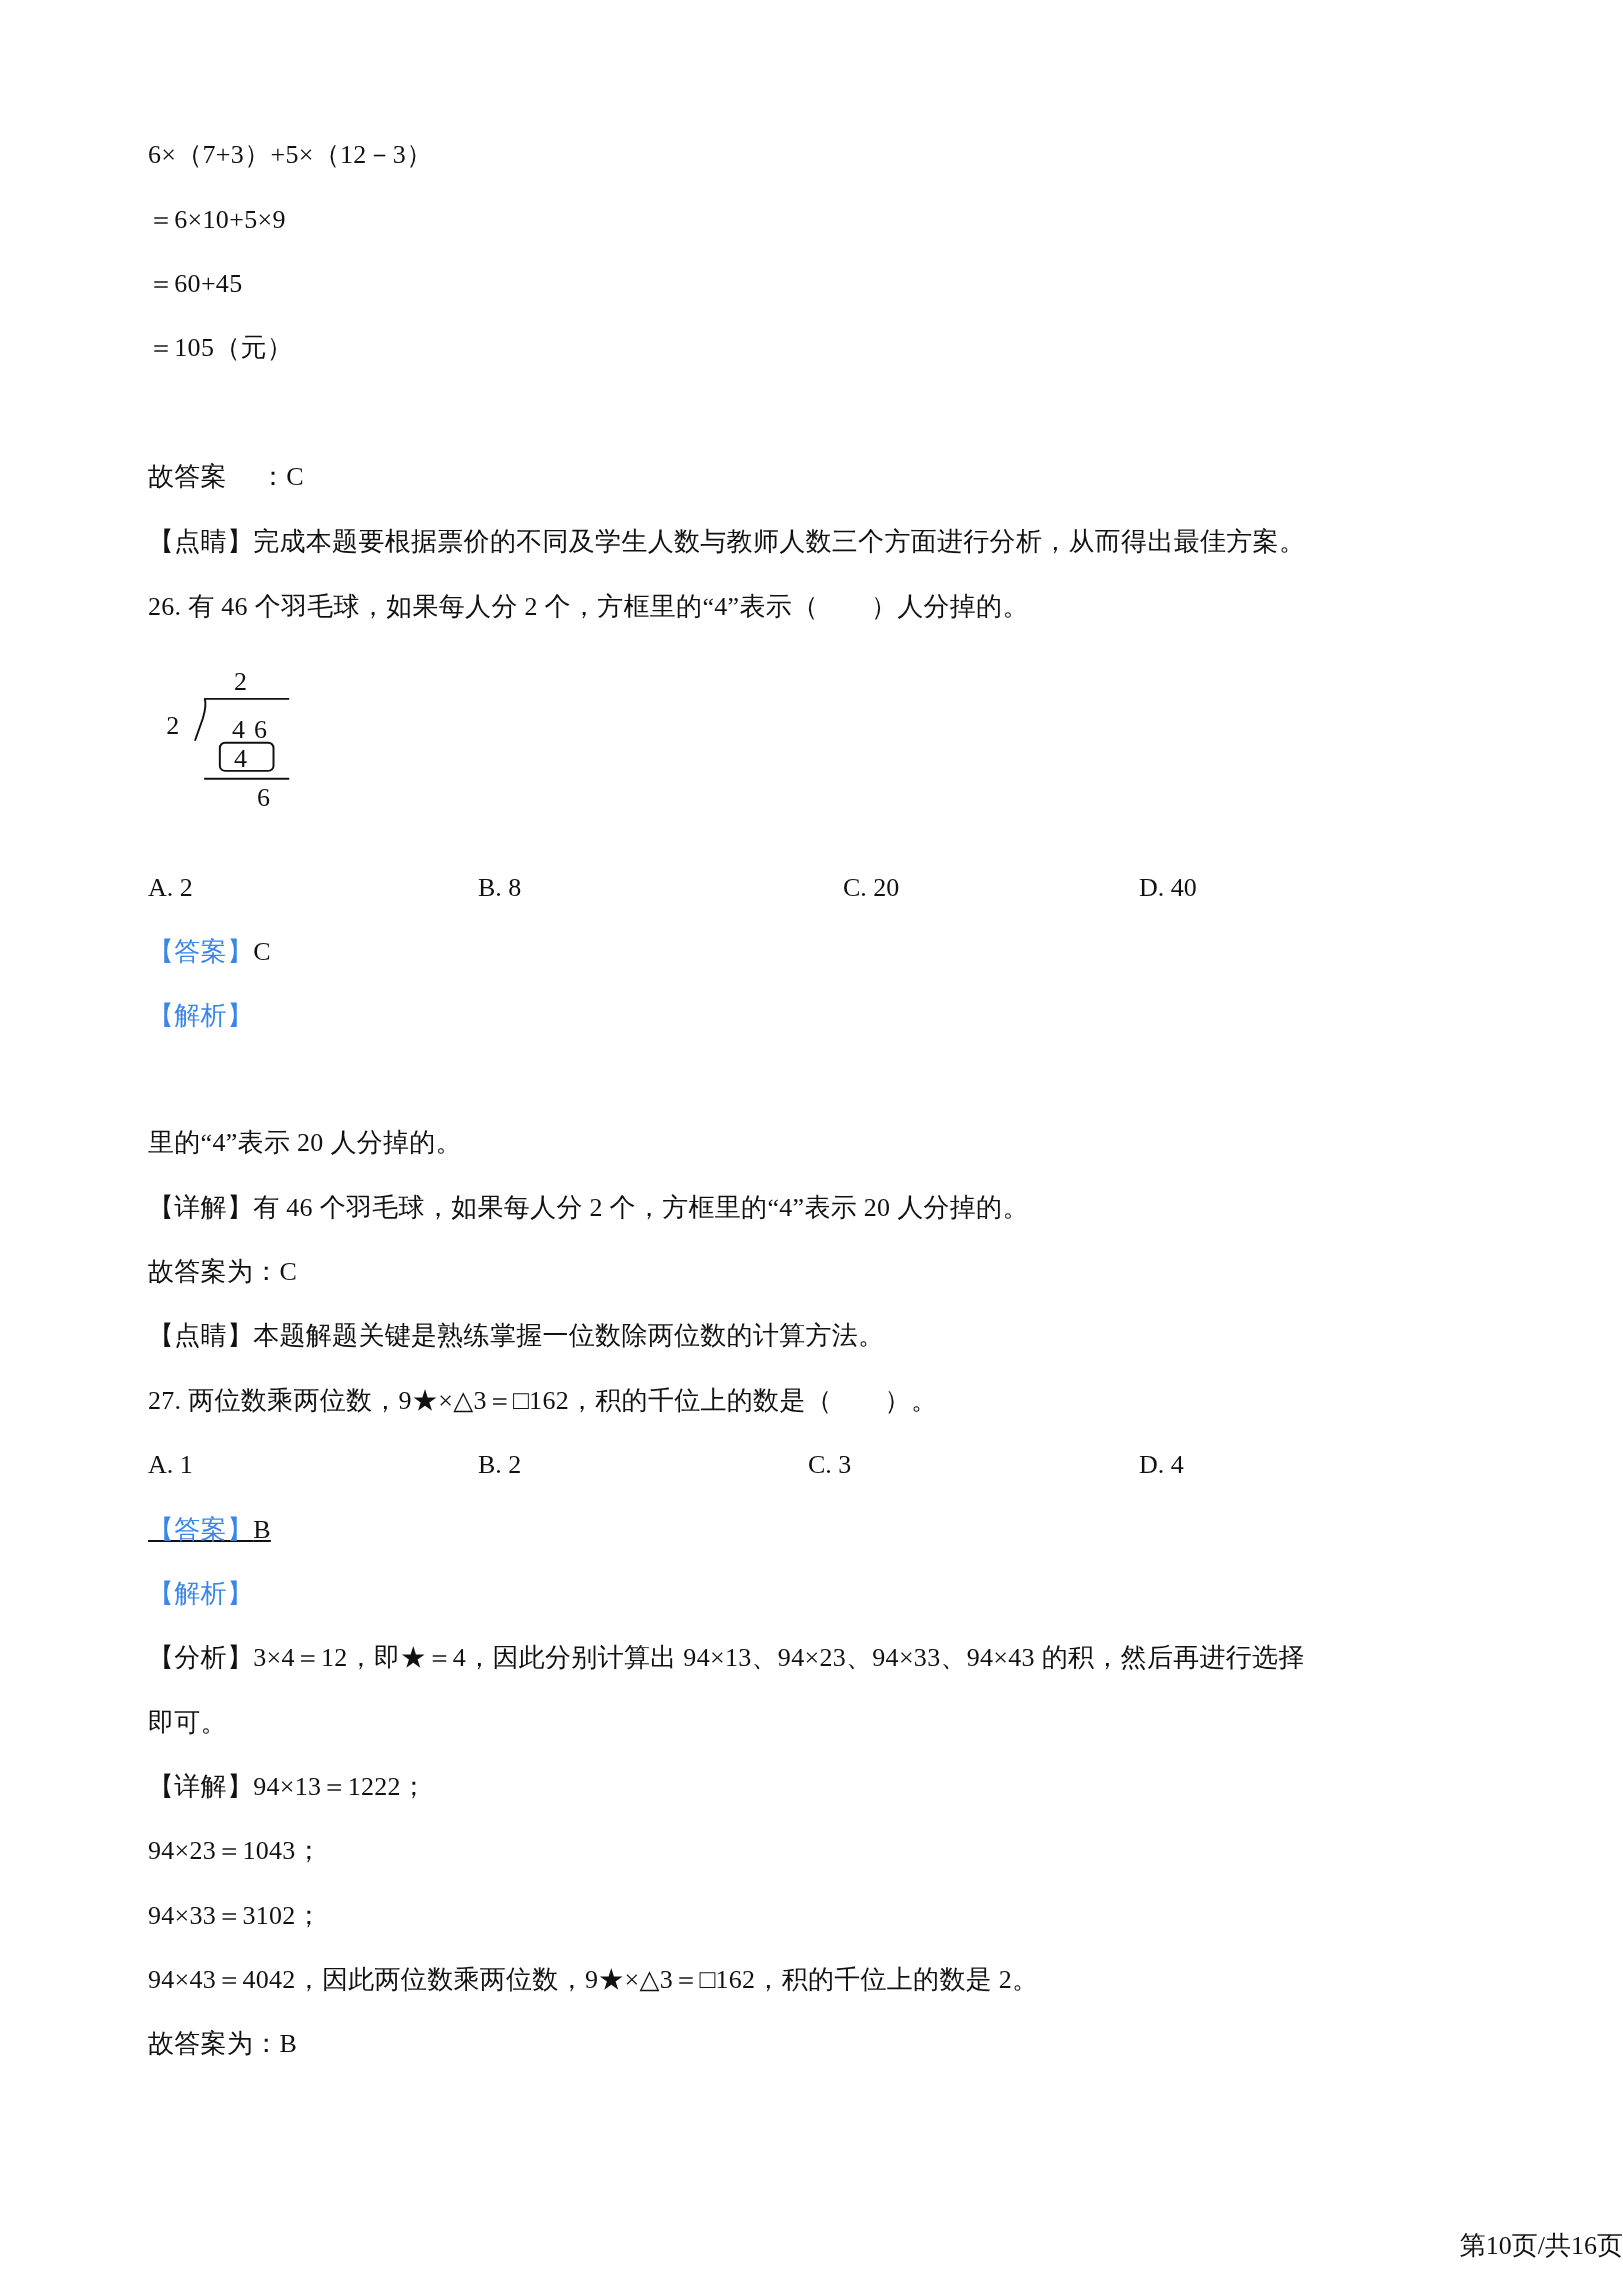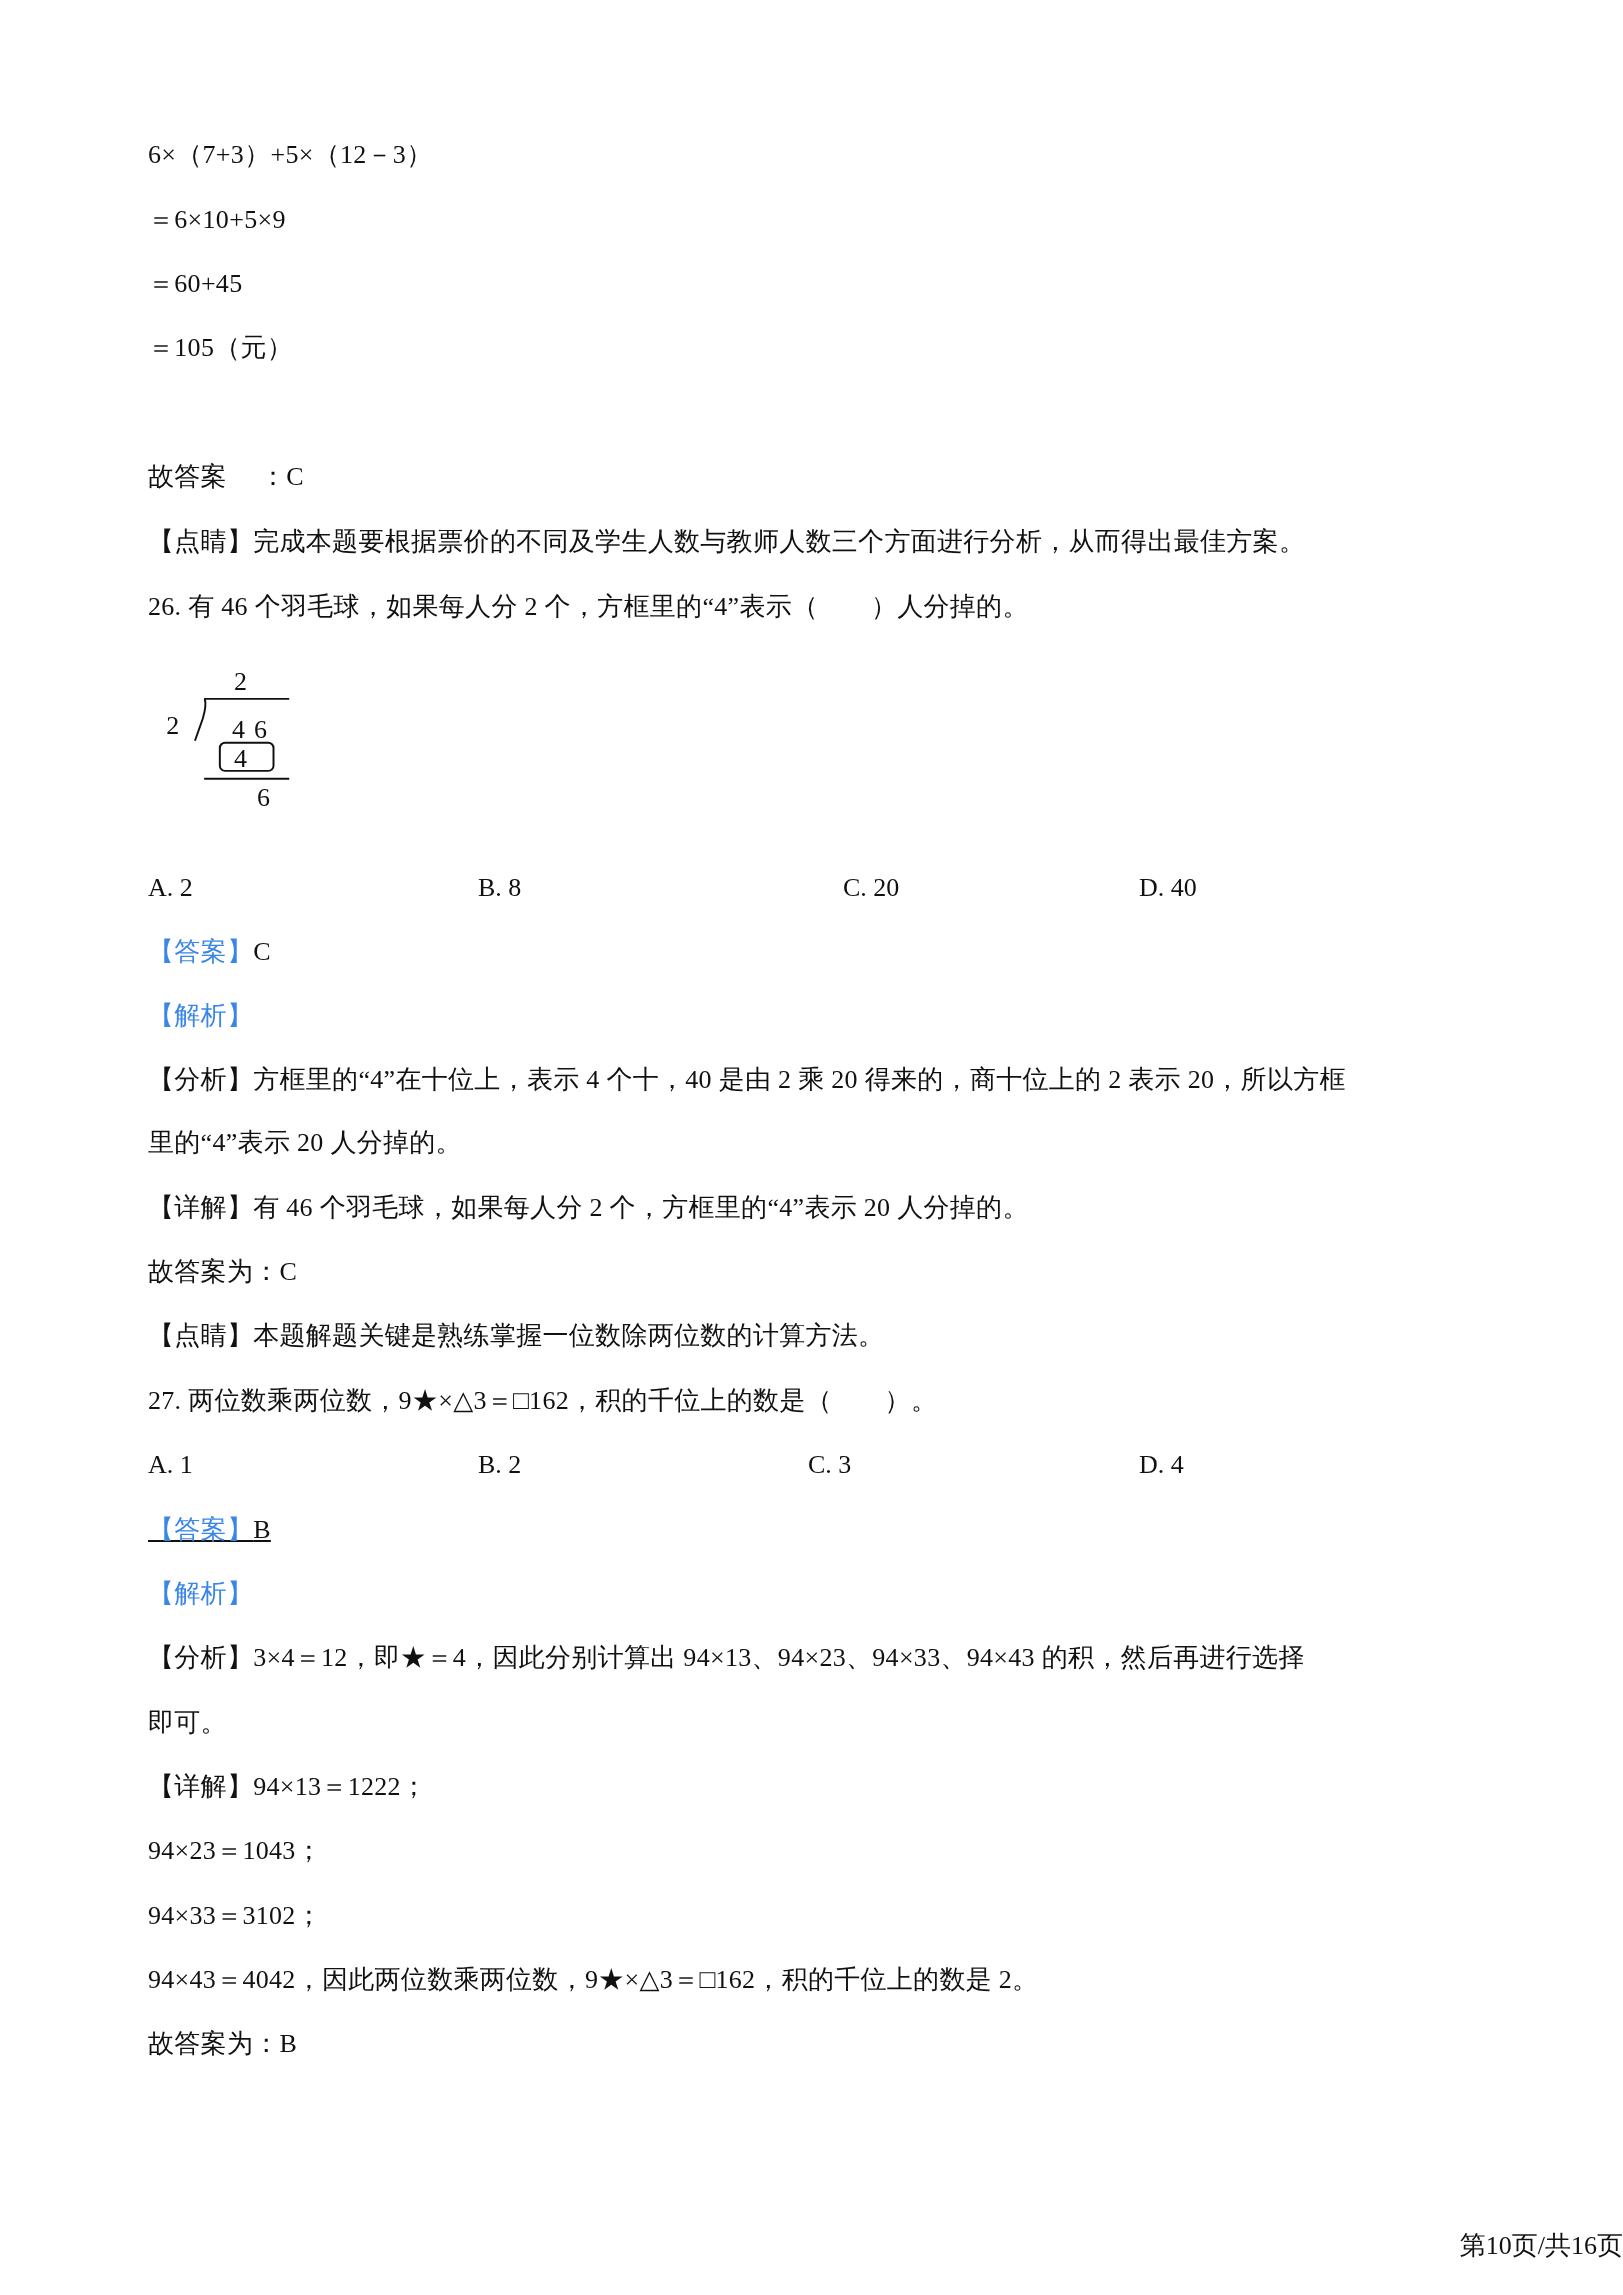--- a/index.html
+++ b/index.html
@@ -107,23 +107,20 @@
   <div class="opt" style="left:478px; top:872px;">B. 8</div>
   <div class="opt" style="left:808px; top:872px;margin-left:35px;">C. 20</div>
   <div class="opt" style="left:1139px; top:872px;">D. 40</div>
 
   <div class="line" style="top:936px;">
     <span class="tag-blue">【答案】</span><span>C</span>
   </div>
   <div class="line" style="top:1000px;">
     <span class="tag-blue">【解析】</span>
   </div>
-  <div class="line" style="top:1064px;">
-    <span>【分析】</span><span>方框里的“4”在十位上，表示 4 个十，40 是由 2 乘 20 得来的，商十位上的 2 表示 20，所以方框</span>
-  </div>
   <div class="line" style="top:1127px;">里的“4”表示 20 人分掉的。</div>
   <div class="line" style="top:1192px;">
     <span>【详解】</span><span>有 46 个羽毛球，如果每人分 2 个，方框里的“4”表示 20 人分掉的。</span>
   </div>
   <div class="line" style="top:1256px;">故答案为：C</div>
   <div class="line" style="top:1320px;">
     <span>【点睛】</span><span>本题解题关键是熟练掌握一位数除两位数的计算方法。</span>
   </div>
 
   <div class="line" style="top:1385px;text-align:center;">

